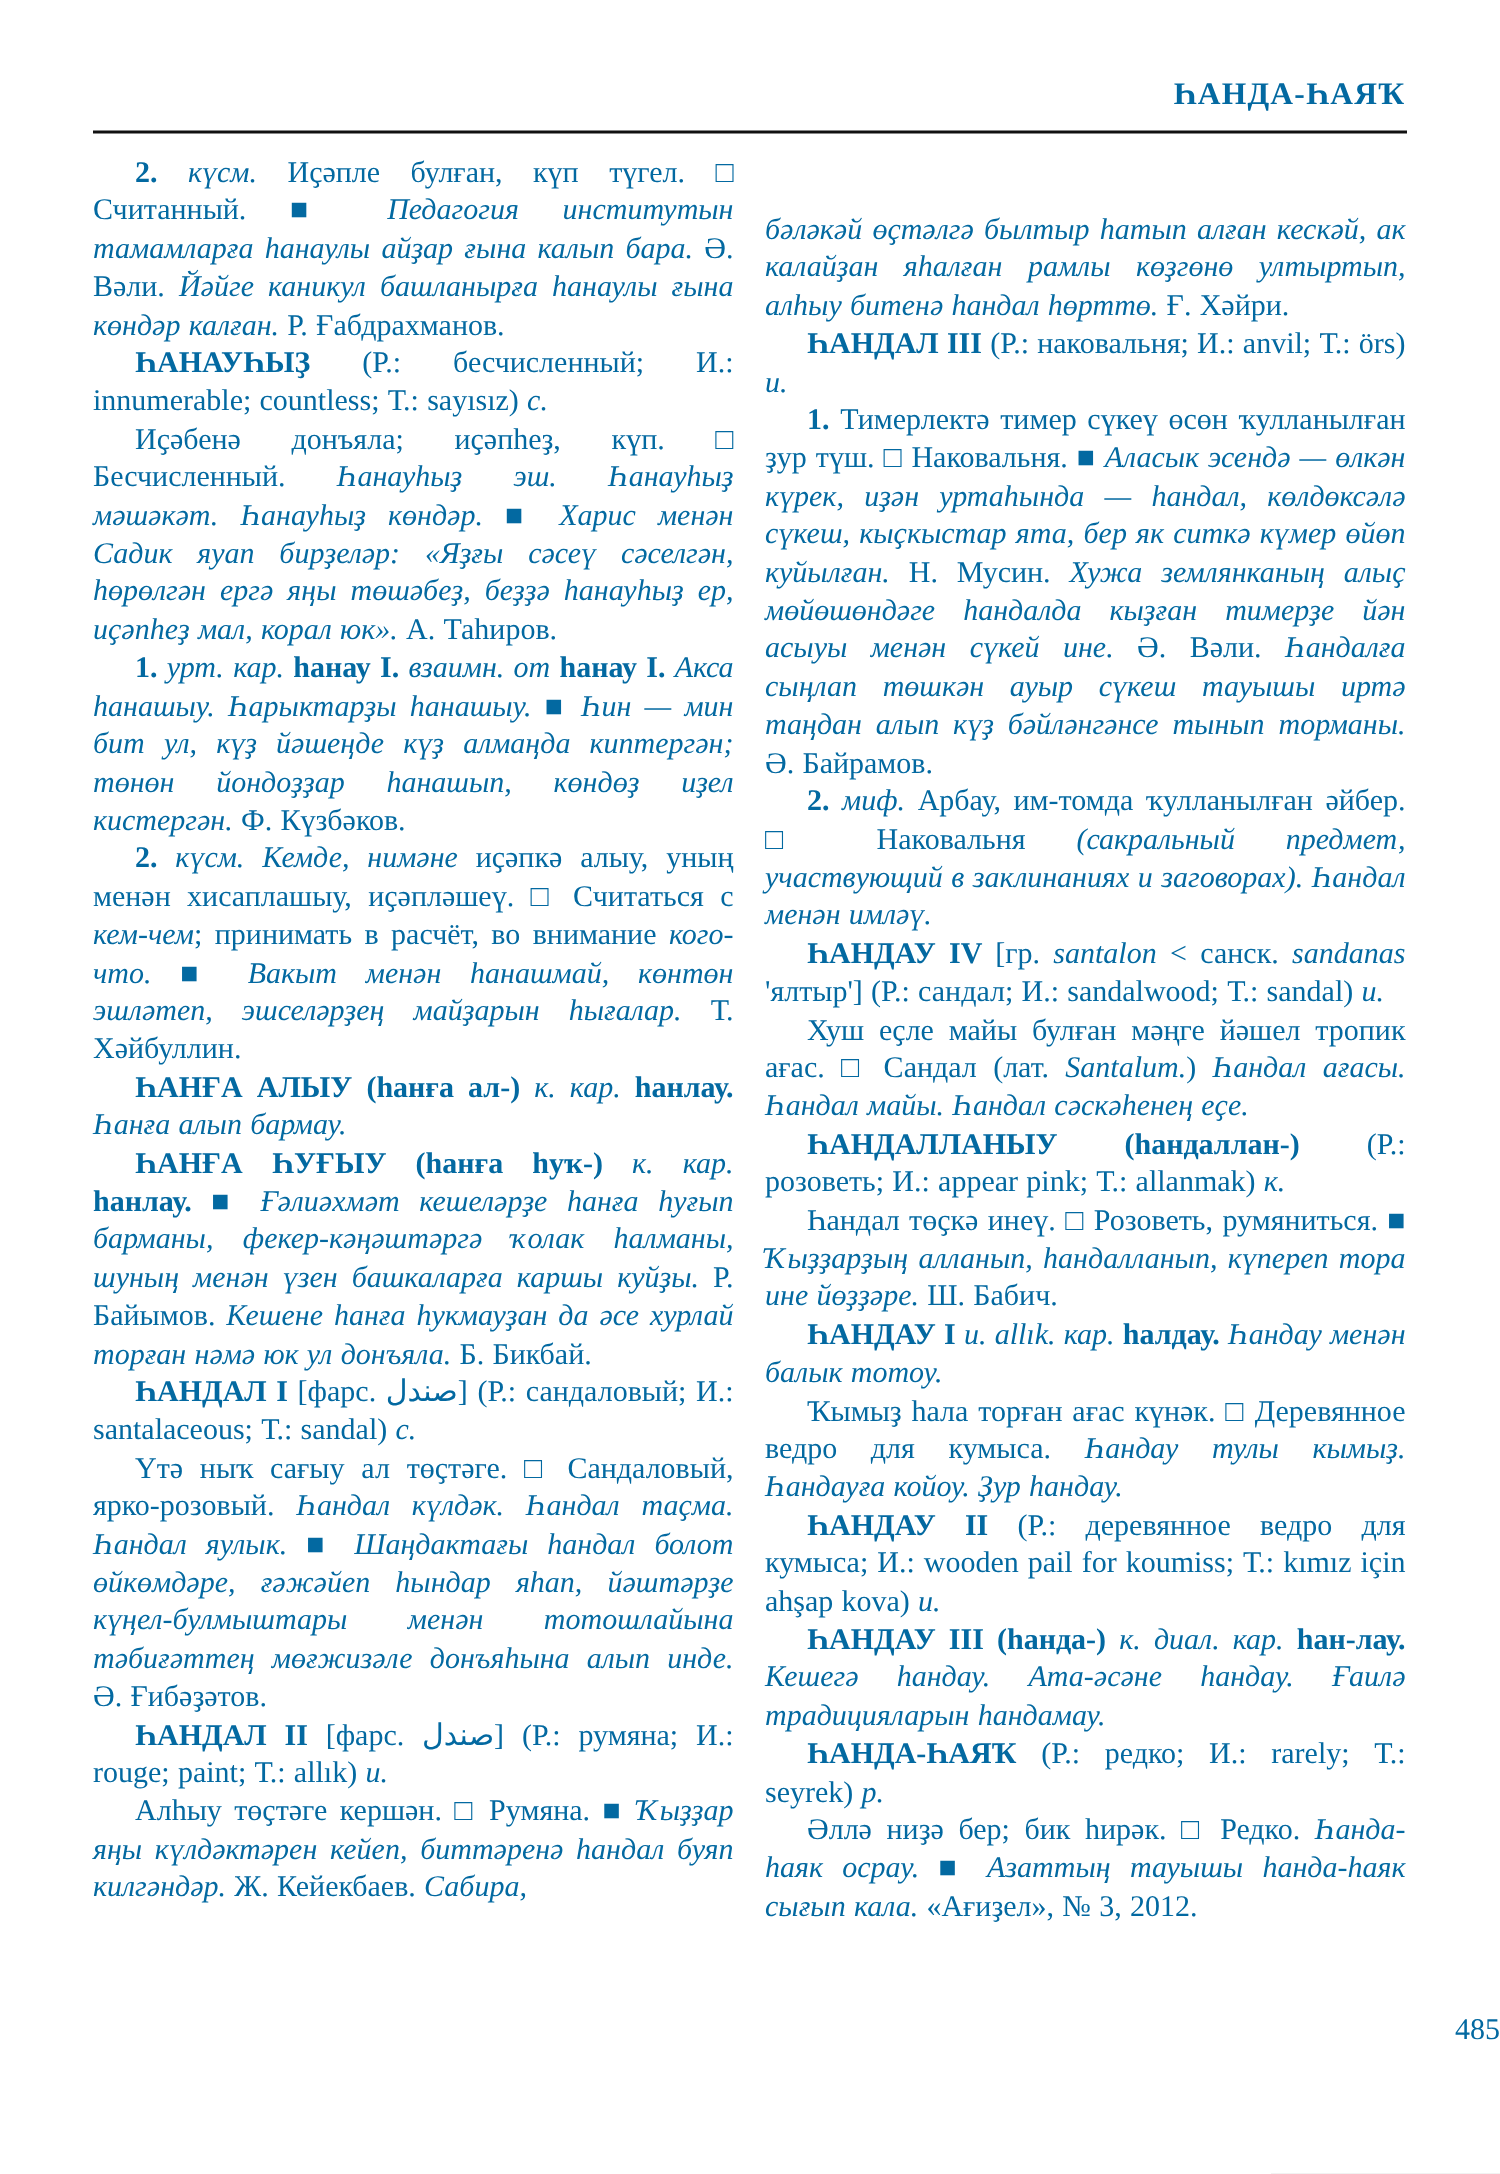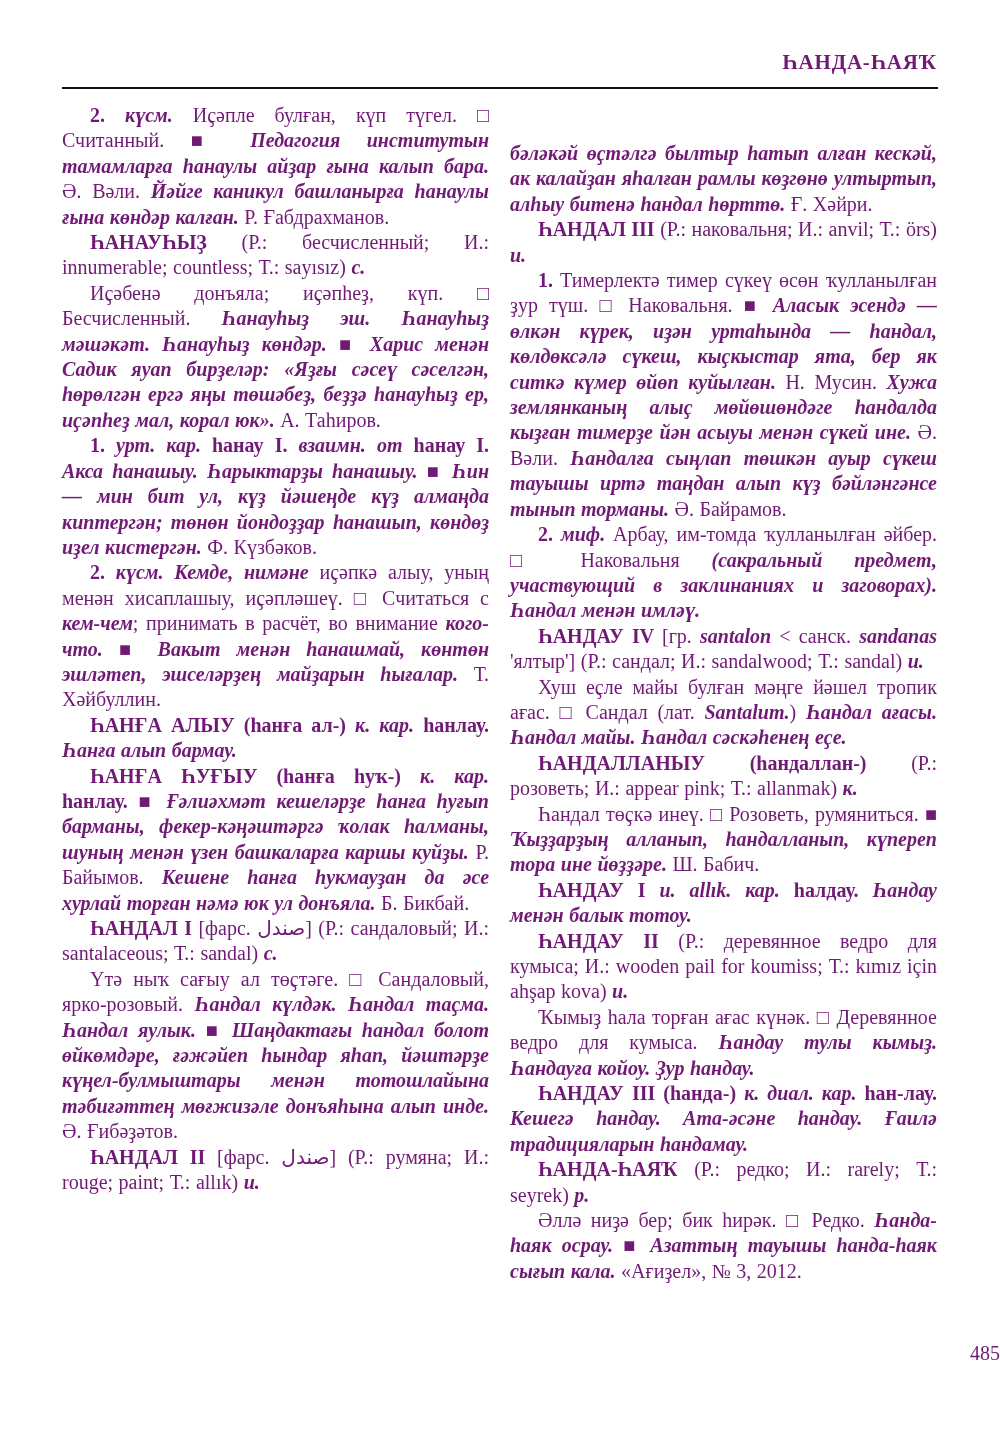--- a/index.html
+++ b/index.html
@@ -6,21 +6,21 @@
     margin: 0;
     padding: 0;
     background: #e8e8e8;
   }
   .page {
     position: relative;
     width: 1000px;
     height: 1449px;
     margin: 0 auto;
     background: #ffffff;
-    color: #701a75;
+    color: #0369a1;
     font-family: "Liberation Serif", "DejaVu Serif", "DejaVu Sans", serif;
   }
   .running-head {
     position: absolute;
     top: 50px;
     right: 63px;
     font-size: 21px;
     font-weight: bold;
     letter-spacing: 0.8px;
     white-space: nowrap;
@@ -51,21 +51,21 @@
     line-height: 25.4px;
     text-align: justify;
     text-indent: 28px;
     word-spacing: 0.5px;
   }
   .para.no-indent {
     text-indent: 0;
     margin-top: 38px;
   }
   .seg-b { font-weight: bold; font-style: normal; }
-  .seg-i { font-style: italic; font-weight: bold; }
+  .seg-i { font-style: italic; font-weight: normal; }
   .seg-n { font-style: normal; font-weight: normal; }
   .page-number {
     position: absolute;
     top: 1342px;
     left: 0;
     width: 100%;
     text-align: right;
     font-size: 20px;
   }
 </style>
@@ -82,33 +82,34 @@
         <p class="para"><span class="seg-b">2. </span><span class="seg-i">күсм. </span><span class="seg-n">Иҫәпле булған, күп түгел. □ Считанный. ■ </span><span class="seg-i">Педагогия институтын тамамларға һанаулы айҙар ғына калып бара. </span><span class="seg-n">Ә. Вәли. </span><span class="seg-i">Йәйге каникул башланырға һанаулы ғына көндәр калған. </span><span class="seg-n">Р. Ғабдрахманов.</span></p>
         <p class="para"><span class="seg-b">ҺАНАУҺЫҘ </span><span class="seg-n">(Р.: бесчисленный; И.: innumerable; countless; Т.: sayısız) </span><span class="seg-i">с.</span></p>
         <p class="para"><span class="seg-n">Иҫәбенә донъяла; иҫәпһеҙ, күп. □ Бесчисленный. </span><span class="seg-i">Һанауһыҙ эш. Һанауһыҙ мәшәкәт. Һанауһыҙ көндәр. </span><span class="seg-n">■ </span><span class="seg-i">Харис менән Садик яуап бирҙеләр: «Яҙғы сәсеү сәселгән, һөрөлгән ергә яңы төшәбеҙ, беҙҙә һанауһыҙ ер, иҫәпһеҙ мал, корал юк». </span><span class="seg-n">А. Таһиров.</span></p>
         <p class="para"><span class="seg-b">1. </span><span class="seg-i">урт. кар. </span><span class="seg-b">һанау I. </span><span class="seg-i">взаимн. от </span><span class="seg-b">һанау I. </span><span class="seg-i">Акса һанашыу. Һарыктарҙы һанашыу. </span><span class="seg-n">■ </span><span class="seg-i">Һин — мин бит ул, күҙ йәшеңде күҙ алмаңда киптергән; төнөн йондоҙҙар һанашып, көндөҙ иҙел кистергән. </span><span class="seg-n">Ф. Күзбәков.</span></p>
         <p class="para"><span class="seg-b">2. </span><span class="seg-i">күсм. Кемде, нимәне </span><span class="seg-n">иҫәпкә алыу, уның менән хисаплашыу, иҫәпләшеү. □ Считаться с </span><span class="seg-i">кем-чем</span><span class="seg-n">; принимать в расчёт, во внимание </span><span class="seg-i">кого-что. </span><span class="seg-n">■ </span><span class="seg-i">Вакыт менән һанашмай, көнтөн эшләтеп, эшселәрҙең майҙарын һығалар. </span><span class="seg-n">Т. Хәйбуллин.</span></p>
         <p class="para"><span class="seg-b">ҺАНҒА АЛЫУ (һанға ал-) </span><span class="seg-i">к. кар. </span><span class="seg-b">һанлау. </span><span class="seg-i">Һанға алып бармау.</span></p>
         <p class="para"><span class="seg-b">ҺАНҒА ҺУҒЫУ (һанға һуҡ-) </span><span class="seg-i">к. кар. </span><span class="seg-b">һанлау. </span><span class="seg-n">■ </span><span class="seg-i">Ғәлиәхмәт кешеләрҙе һанға һуғып барманы, фекер-кәңәштәргә ҡолак һалманы, шуның менән үзен башкаларға каршы куйҙы. </span><span class="seg-n">Р. Байымов. </span><span class="seg-i">Кешене һанға һукмауҙан да әсе хурлай торған нәмә юк ул донъяла. </span><span class="seg-n">Б. Бикбай.</span></p>
         <p class="para"><span class="seg-b">ҺАНДАЛ I </span><span class="seg-n">[фарс. صندل] (Р.: сандаловый; И.: santalaceous; Т.: sandal) </span><span class="seg-i">с.</span></p>
         <p class="para"><span class="seg-n">Үтә ныҡ сағыу ал төҫтәге. □ Сандаловый, ярко-розовый. </span><span class="seg-i">Һандал күлдәк. Һандал таҫма. Һандал яулык. </span><span class="seg-n">■ </span><span class="seg-i">Шаңдактағы һандал болот өйкөмдәре, ғәжәйеп һындар яһап, йәштәрҙе күңел-булмыштары менән тотошлайына тәбиғәттең мөғжизәле донъяһына алып инде. </span><span class="seg-n">Ә. Ғибәҙәтов.</span></p>
         <p class="para"><span class="seg-b">ҺАНДАЛ II </span><span class="seg-n">[фарс. صندل] (Р.: румяна; И.: rouge; paint; Т.: allık) </span><span class="seg-i">и.</span></p>
+        <p class="para"><span class="seg-n">Алһыу төҫтәге кершән. □ Румяна. ■ </span><span class="seg-i">Ҡыҙҙар яңы күлдәктәрен кейеп, биттәренә һандал буяп килгәндәр. </span><span class="seg-n">Ж. Кейекбаев. </span><span class="seg-i">Сабира,</span></p>
       </section>
     <section class="column">
         <p class="para no-indent"><span class="seg-i">бәләкәй өҫтәлгә былтыр һатып алған кескәй, ак калайҙан яһалған рамлы көҙгөнө ултыртып, алһыу битенә һандал һөрттө. </span><span class="seg-n">Ғ. Хәйри.</span></p>
         <p class="para"><span class="seg-b">ҺАНДАЛ III </span><span class="seg-n">(Р.: наковальня; И.: anvil; Т.: örs) </span><span class="seg-i">и.</span></p>
         <p class="para"><span class="seg-b">1. </span><span class="seg-n">Тимерлектә тимер сүкеү өсөн ҡулланылған ҙур түш. □ Наковальня. ■ </span><span class="seg-i">Аласык эсендә — өлкән күрек, иҙән уртаһында — һандал, көлдөксәлә сүкеш, кыҫкыстар ята, бер як ситкә күмер өйөп куйылған. </span><span class="seg-n">Н. Мусин. </span><span class="seg-i">Хужа землянканың алыҫ мөйөшөндәге һандалда кыҙған тимерҙе йән асыуы менән сүкей ине. </span><span class="seg-n">Ә. Вәли. </span><span class="seg-i">Һандалға сыңлап төшкән ауыр сүкеш тауышы иртә таңдан алып күҙ бәйләнгәнсе тынып торманы. </span><span class="seg-n">Ә. Байрамов.</span></p>
         <p class="para"><span class="seg-b">2. </span><span class="seg-i">миф. </span><span class="seg-n">Арбау, им-томда ҡулланылған әйбер. □ Наковальня </span><span class="seg-i">(сакральный предмет, участвующий в заклинаниях и заговорах). Һандал менән имләү.</span></p>
         <p class="para"><span class="seg-b">ҺАНДАУ IV </span><span class="seg-n">[гр. </span><span class="seg-i">santalon </span><span class="seg-n">&lt; санск. </span><span class="seg-i">sandanas </span><span class="seg-n">'ялтыр'] (Р.: сандал; И.: sandalwood; Т.: sandal) </span><span class="seg-i">и.</span></p>
         <p class="para"><span class="seg-n">Хуш еҫле майы булған мәңге йәшел тропик ағас. □ Сандал (лат. </span><span class="seg-i">Santalum.</span><span class="seg-n">) </span><span class="seg-i">Һандал ағасы. Һандал майы. Һандал сәскәһенең еҫе.</span></p>
         <p class="para"><span class="seg-b">ҺАНДАЛЛАНЫУ (һандаллан-) </span><span class="seg-n">(Р.: розоветь; И.: appear pink; Т.: allanmak) </span><span class="seg-i">к.</span></p>
         <p class="para"><span class="seg-n">Һандал төҫкә инеү. □ Розоветь, румяниться. ■ </span><span class="seg-i">Ҡыҙҙарҙың алланып, һандалланып, күпереп тора ине йөҙҙәре. </span><span class="seg-n">Ш. Бабич.</span></p>
         <p class="para"><span class="seg-b">ҺАНДАУ I </span><span class="seg-i">и. allık. кар. </span><span class="seg-b">һалдау. </span><span class="seg-i">Һандау менән балык тотоу.</span></p>
+        <p class="para"><span class="seg-n">Ҡымыҙ һала торған ағас күнәк. □ Деревянное ведро для кумыса. </span><span class="seg-i">Һандау тулы кымыҙ. Һандауға койоу. Ҙур һандау.</span></p>
         <p class="para"><span class="seg-b">ҺАНДАУ II </span><span class="seg-n">(Р.: деревянное ведро для кумыса; И.: wooden pail for koumiss; Т.: kımız için ahşap kova) </span><span class="seg-i">и.</span></p>
-        <p class="para"><span class="seg-n">Ҡымыҙ һала торған ағас күнәк. □ Деревянное ведро для кумыса. </span><span class="seg-i">Һандау тулы кымыҙ. Һандауға койоу. Ҙур һандау.</span></p>
         <p class="para"><span class="seg-b">ҺАНДАУ III (һанда-) </span><span class="seg-i">к. диал. кар. </span><span class="seg-b">һан-лау. </span><span class="seg-i">Кешегә һандау. Ата-әсәне һандау. Ғаилә традицияларын һандамау.</span></p>
         <p class="para"><span class="seg-b">ҺАНДА-ҺАЯҠ </span><span class="seg-n">(Р.: редко; И.: rarely; Т.: seyrek) </span><span class="seg-i">р.</span></p>
         <p class="para"><span class="seg-n">Әллә ниҙә бер; бик һирәк. □ Редко. </span><span class="seg-i">Һанда-һаяк осрау. </span><span class="seg-n">■ </span><span class="seg-i">Азаттың тауышы һанда-һаяк сығып кала. </span><span class="seg-n">«Ағиҙел», № 3, 2012.</span></p>
       </section>
   </main>
 
   <div class="page-number">485</div>
 </div>
 
 </body></html>

